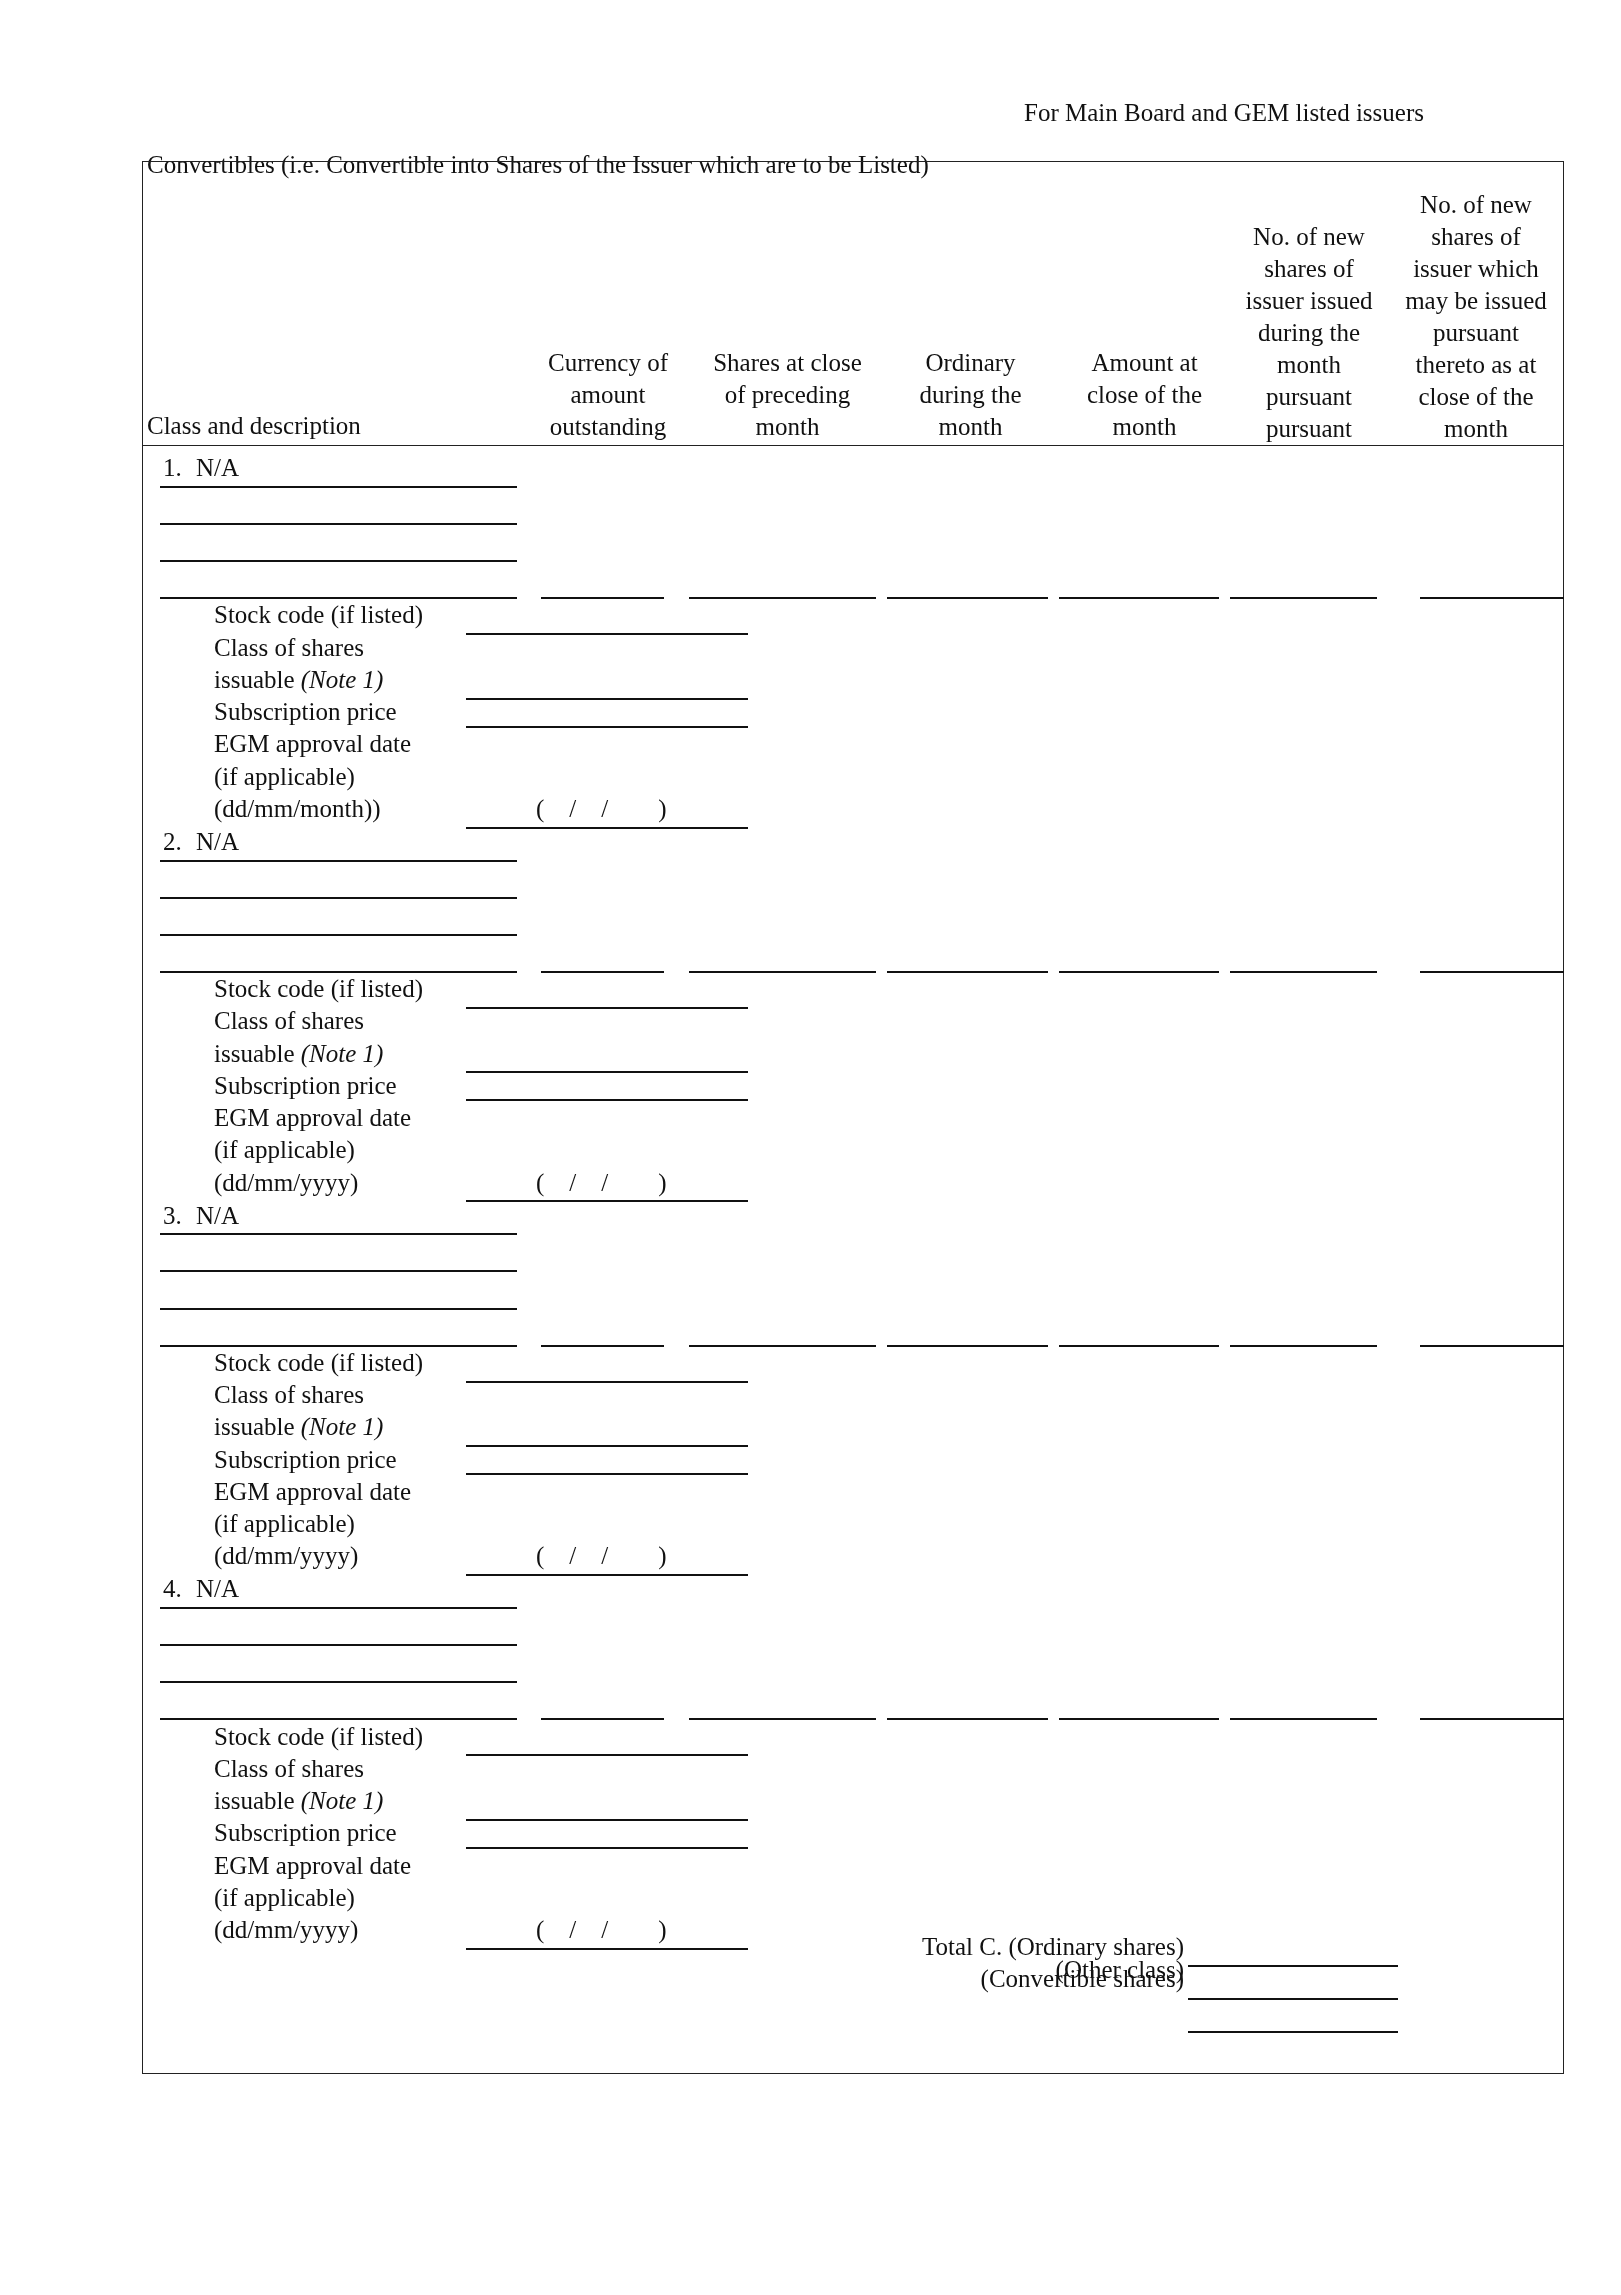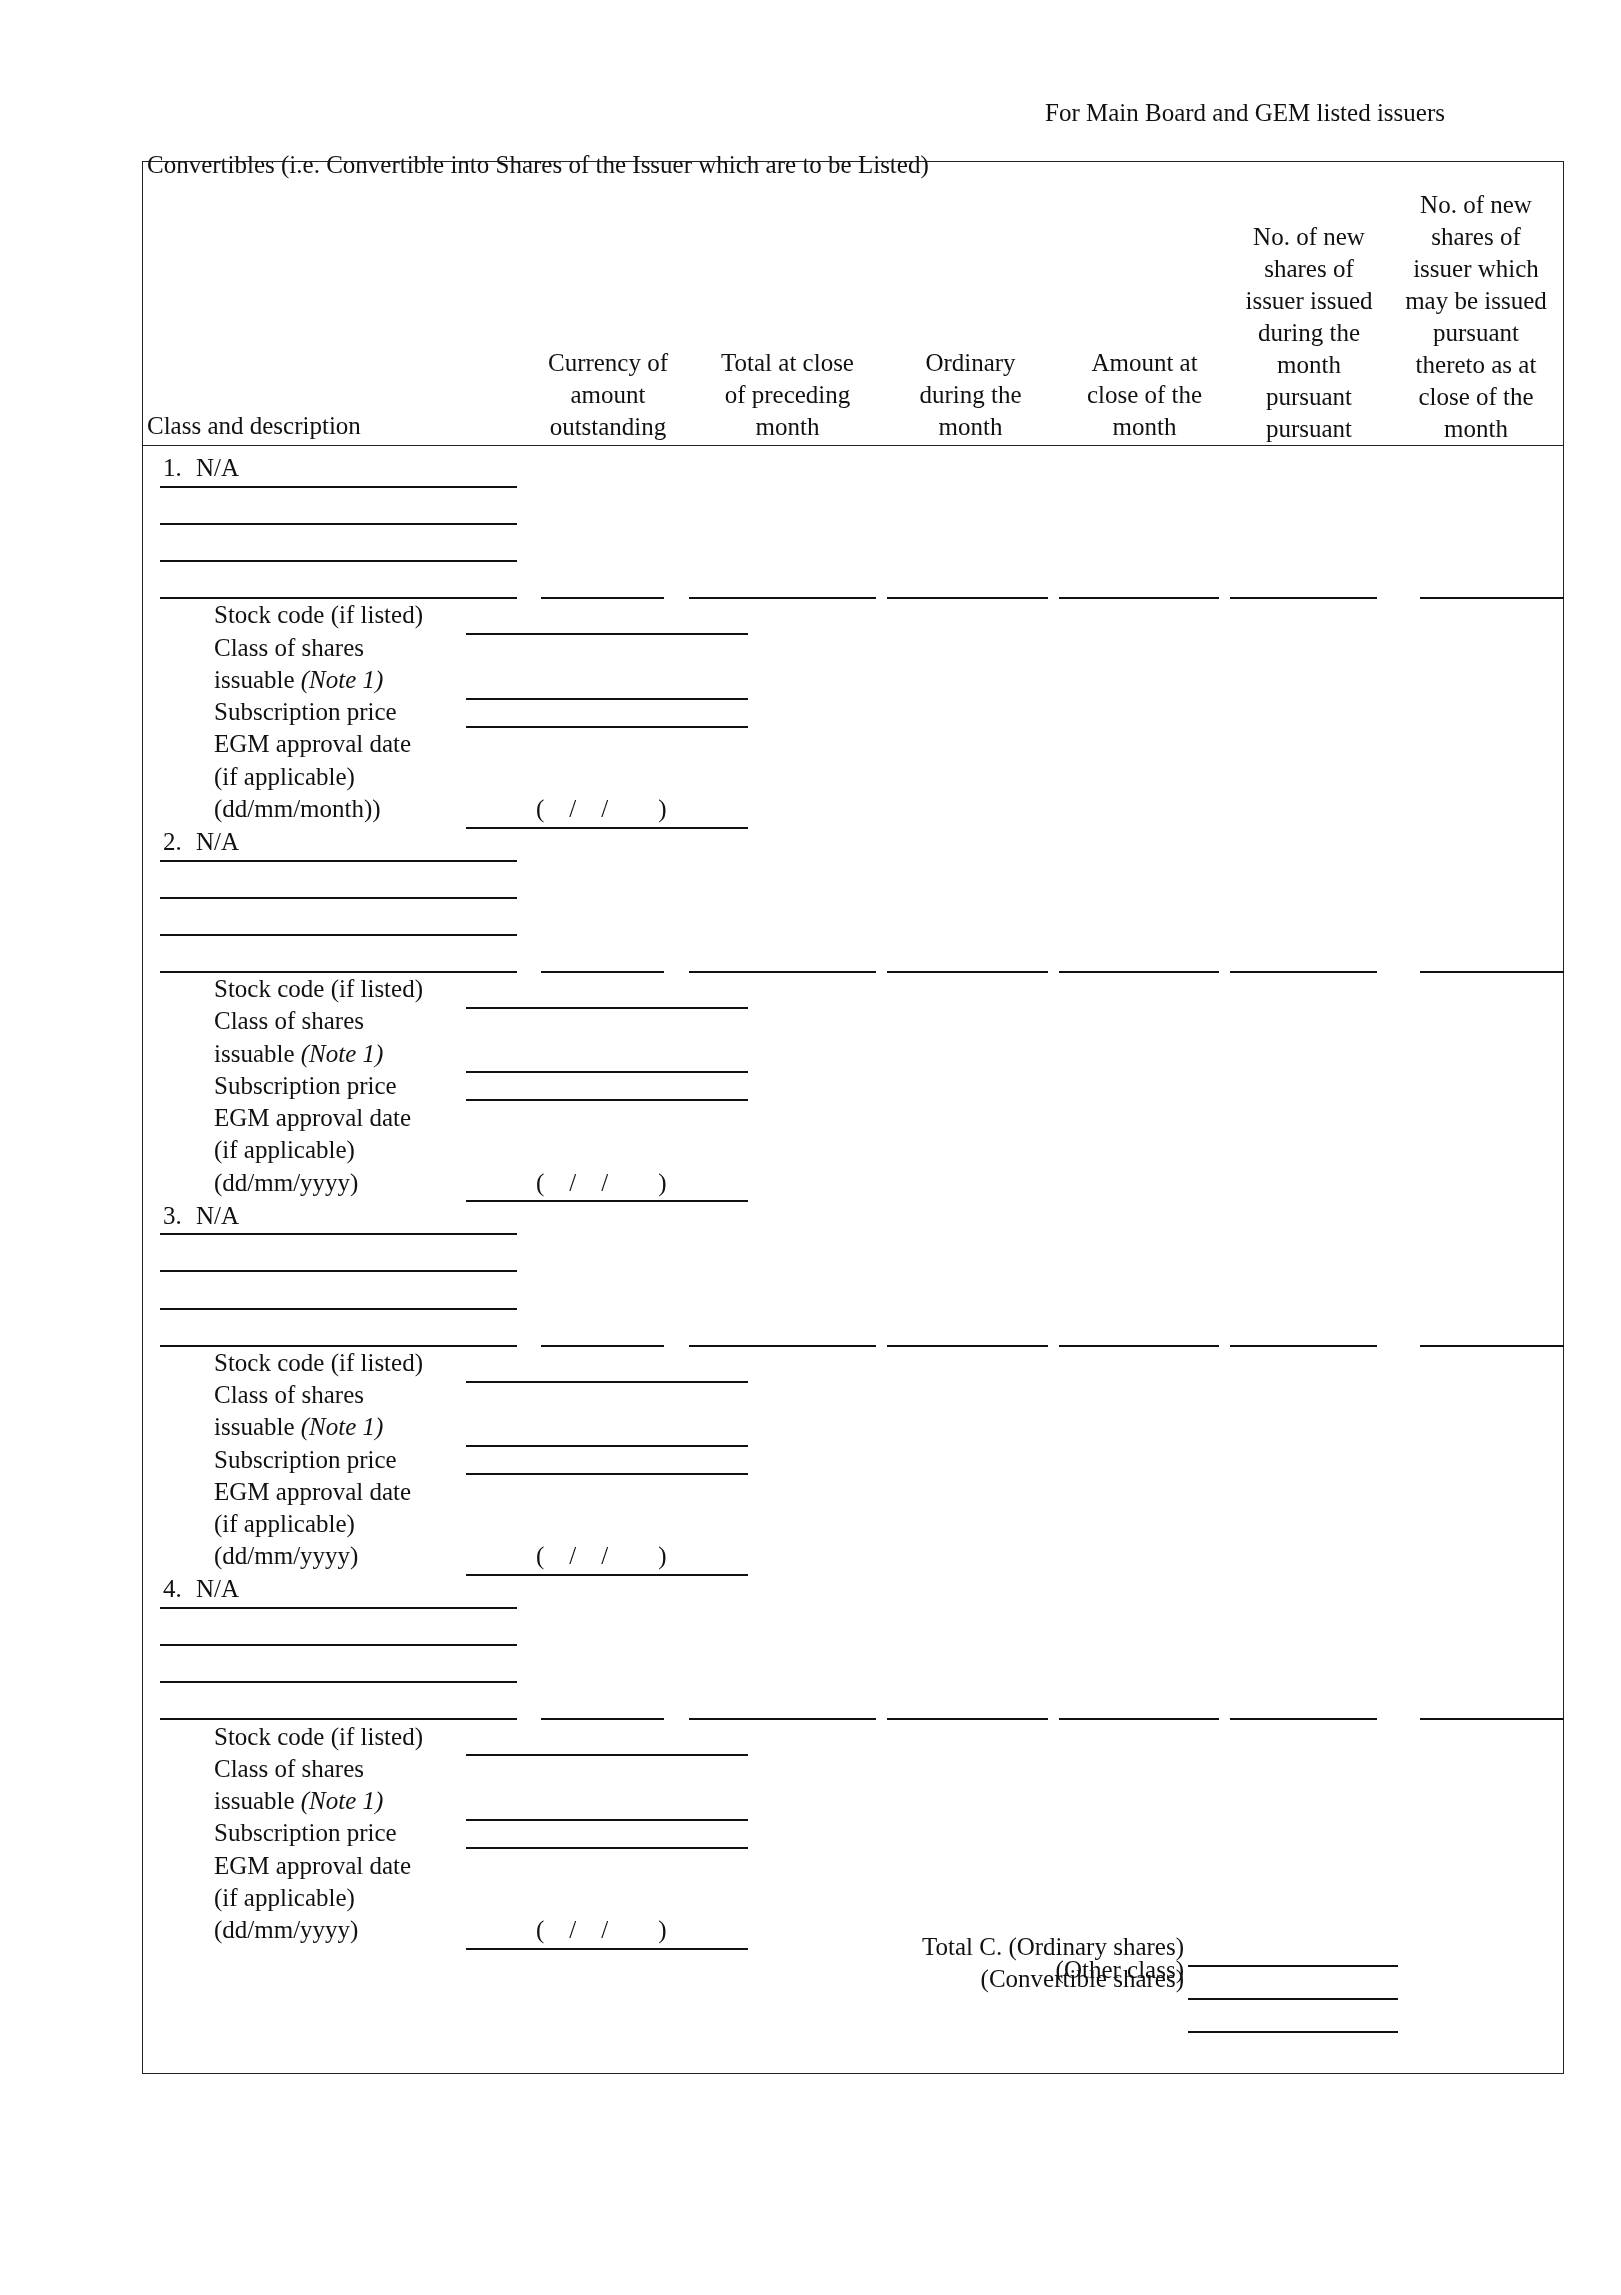--- a/index.html
+++ b/index.html
@@ -3,21 +3,21 @@
 <meta charset="utf-8">
 <style>
   html, body { margin: 0; padding: 0; background: #ffffff; }
   body {
     width: 1622px; height: 2295px; position: relative; overflow: hidden;
     font-family: "Liberation Serif", "DejaVu Serif", serif;
     color: #111111;
   }
   .abs { position: absolute; }
   .txt { font-size: 25px; line-height: 32px; white-space: nowrap; }
-  .hdr-right { left: 1045px; top: 97px; }
+  .hdr-right { left: 1024px; top: 97px; }
   .hdr-left { left: 147px; top: 129px; margin-top: 20px; }
   .box {
     position: absolute; left: 142px; top: 161px; width: 1422px; height: 1913px;
     border: 1.8px solid #222; box-sizing: border-box;
   }
   .rule-h { position: absolute; height: 0; border-top: 1.8px solid #222; }
   .col-head {
     position: absolute; text-align: center; font-size: 25px; line-height: 32px;
   }
   .line { position: absolute; height: 0; border-top: 2.1px solid #111; }
@@ -40,21 +40,21 @@
 <div id="col-headers">
     <div class="col-head" style="width: 351px; left: 147px; text-align: left; top: 410px;">
       <div>Class and description</div>
     </div>
     <div class="col-head" style="width: 154px; left: 531px; top: 347px;">
       <div>Currency of</div>
       <div>amount</div>
       <div>outstanding</div>
     </div>
     <div class="col-head" style="width: 203px; left: 686px; top: 347px;">
-      <div>Total at close</div>
+      <div>Shares at close</div>
       <div>of preceding</div>
       <div>month</div>
     </div>
     <div class="col-head" style="width: 161px; left: 890px; top: 347px;">
       <div>Ordinary</div>
       <div>during the</div>
       <div>month</div>
     </div>
     <div class="col-head" style="width: 175px; left: 1057px; top: 347px;">
       <div>Amount at</div>

